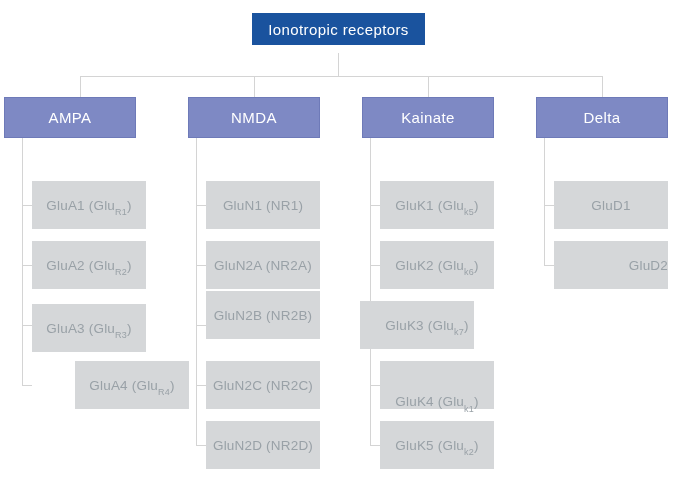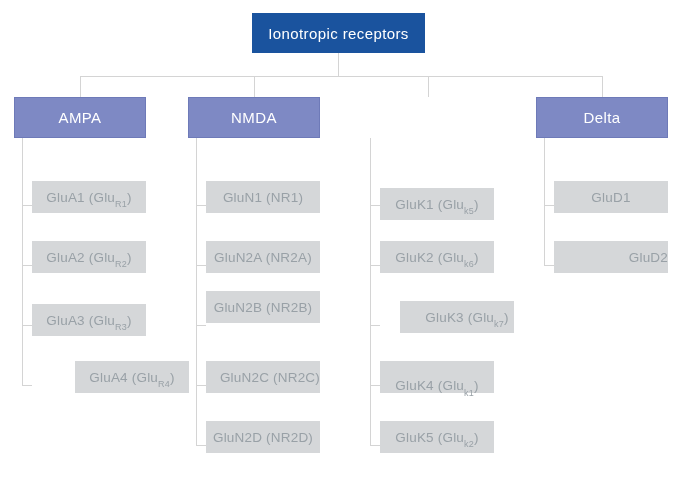--- a/index.html
+++ b/index.html
@@ -10,32 +10,32 @@
     font-family:"Liberation Sans", sans-serif;
     overflow:hidden;
   }
   .box{
     position:absolute;
     display:flex;align-items:center;justify-content:center;
     box-sizing:border-box;
     text-align:center;
   }
   .root{
-    left:252px;top:13px;width:173px;height:40px;
+    left:252px;top:13px;width:173px;height:32px;
     background:var(--root-bg);
     color:#ffffff;font-size:15px;letter-spacing:0.4px;text-align:center;
   }
   .cat{
     top:97px;width:132px;height:41px;
     background:var(--cat-bg);
     border:1px solid var(--cat-border);
     color:#ffffff;font-size:15px;letter-spacing:0.4px;
   }
   .child{
-    width:114px;height:32px;
+    width:114px;height:48px;
     background:var(--child-bg);
     color:var(--child-text);
     font-size:13.5px;letter-spacing:0.2px;
     white-space:nowrap;
   }
   .child sub{
     font-size:9px;
     line-height:0;
     position:relative;
     bottom:-2px;
@@ -53,25 +53,28 @@
     <span>Ionotropic receptors</span>
   </div>
 
   <div class="vline" style="left:338px;top:53px;height:23px;"></div>
   <div class="hline" style="left:80px;top:76px;width:522px;"></div>
   <div class="vline" style="left:80px;top:76px;height:21px;"></div>
   <div class="vline" style="left:254px;top:76px;height:21px;"></div>
   <div class="vline" style="left:428px;top:76px;height:21px;"></div>
   <div class="vline" style="left:602px;top:76px;height:21px;"></div>
 
-  <div class="box cat" style="left:14px;">
+  <div class="box cat" style="left:4px;">
       <span>AMPA</span>
     </div>
   <div class="box cat" style="left:188px;align-items:center;">
       <span>NMDA</span>
+    </div>
+  <div class="box cat" style="left:362px;">
+      <span>Kainate</span>
     </div>
   <div class="box cat" style="left:536px;">
       <span>Delta</span>
     </div>
 
   <div class="vline" style="left:22px;top:138px;height:247px;"></div>
   <div class="vline" style="left:196px;top:138px;height:307px;"></div>
   <div class="vline" style="left:370px;top:138px;height:307px;"></div>
   <div class="vline" style="left:544px;top:138px;height:127px;"></div>
 
@@ -110,34 +113,34 @@
 
   <div class="box child" style="left:206px;top:181px;">
       <span><span>GluN1 (NR1)</span><sub></sub><span></span></span>
     </div>
   <div class="box child" style="left:206px;top:241px;">
       <span><span>GluN2A (NR2A)</span><sub></sub><span></span></span>
     </div>
   <div class="box child" style="left:206px;top:291px;">
       <span><span>GluN2B (NR2B)</span><sub></sub><span></span></span>
     </div>
-  <div class="box child" style="left:206px;top:361px;justify-content:flex-end;">
+  <div class="box child" style="left:206px;top:361px;">
       <span><span>GluN2C (NR2C)</span><sub></sub><span></span></span>
     </div>
   <div class="box child" style="left:206px;top:421px;">
       <span><span>GluN2D (NR2D)</span><sub></sub><span></span></span>
     </div>
 
-  <div class="box child" style="left:380px;top:188px;">
+  <div class="box child" style="left:380px;top:181px;">
       <span><span>GluK1 (Glu</span><sub>k5</sub><span>)</span></span>
     </div>
   <div class="box child" style="left:380px;top:241px;">
       <span><span>GluK2 (Glu</span><sub>k6</sub><span>)</span></span>
     </div>
-  <div class="box child" style="left:400px;top:301px;padding-left:20px;">
+  <div class="box child" style="left:360px;top:301px;padding-left:20px;">
       <span><span>GluK3 (Glu</span><sub>k7</sub><span>)</span></span>
     </div>
   <div class="box child" style="left:380px;top:361px;align-items:flex-end;">
       <span><span>GluK4 (Glu</span><sub>k1</sub><span>)</span></span>
     </div>
   <div class="box child" style="left:380px;top:421px;">
       <span><span>GluK5 (Glu</span><sub>k2</sub><span>)</span></span>
     </div>
 
   <div class="box child" style="left:554px;top:181px;">

